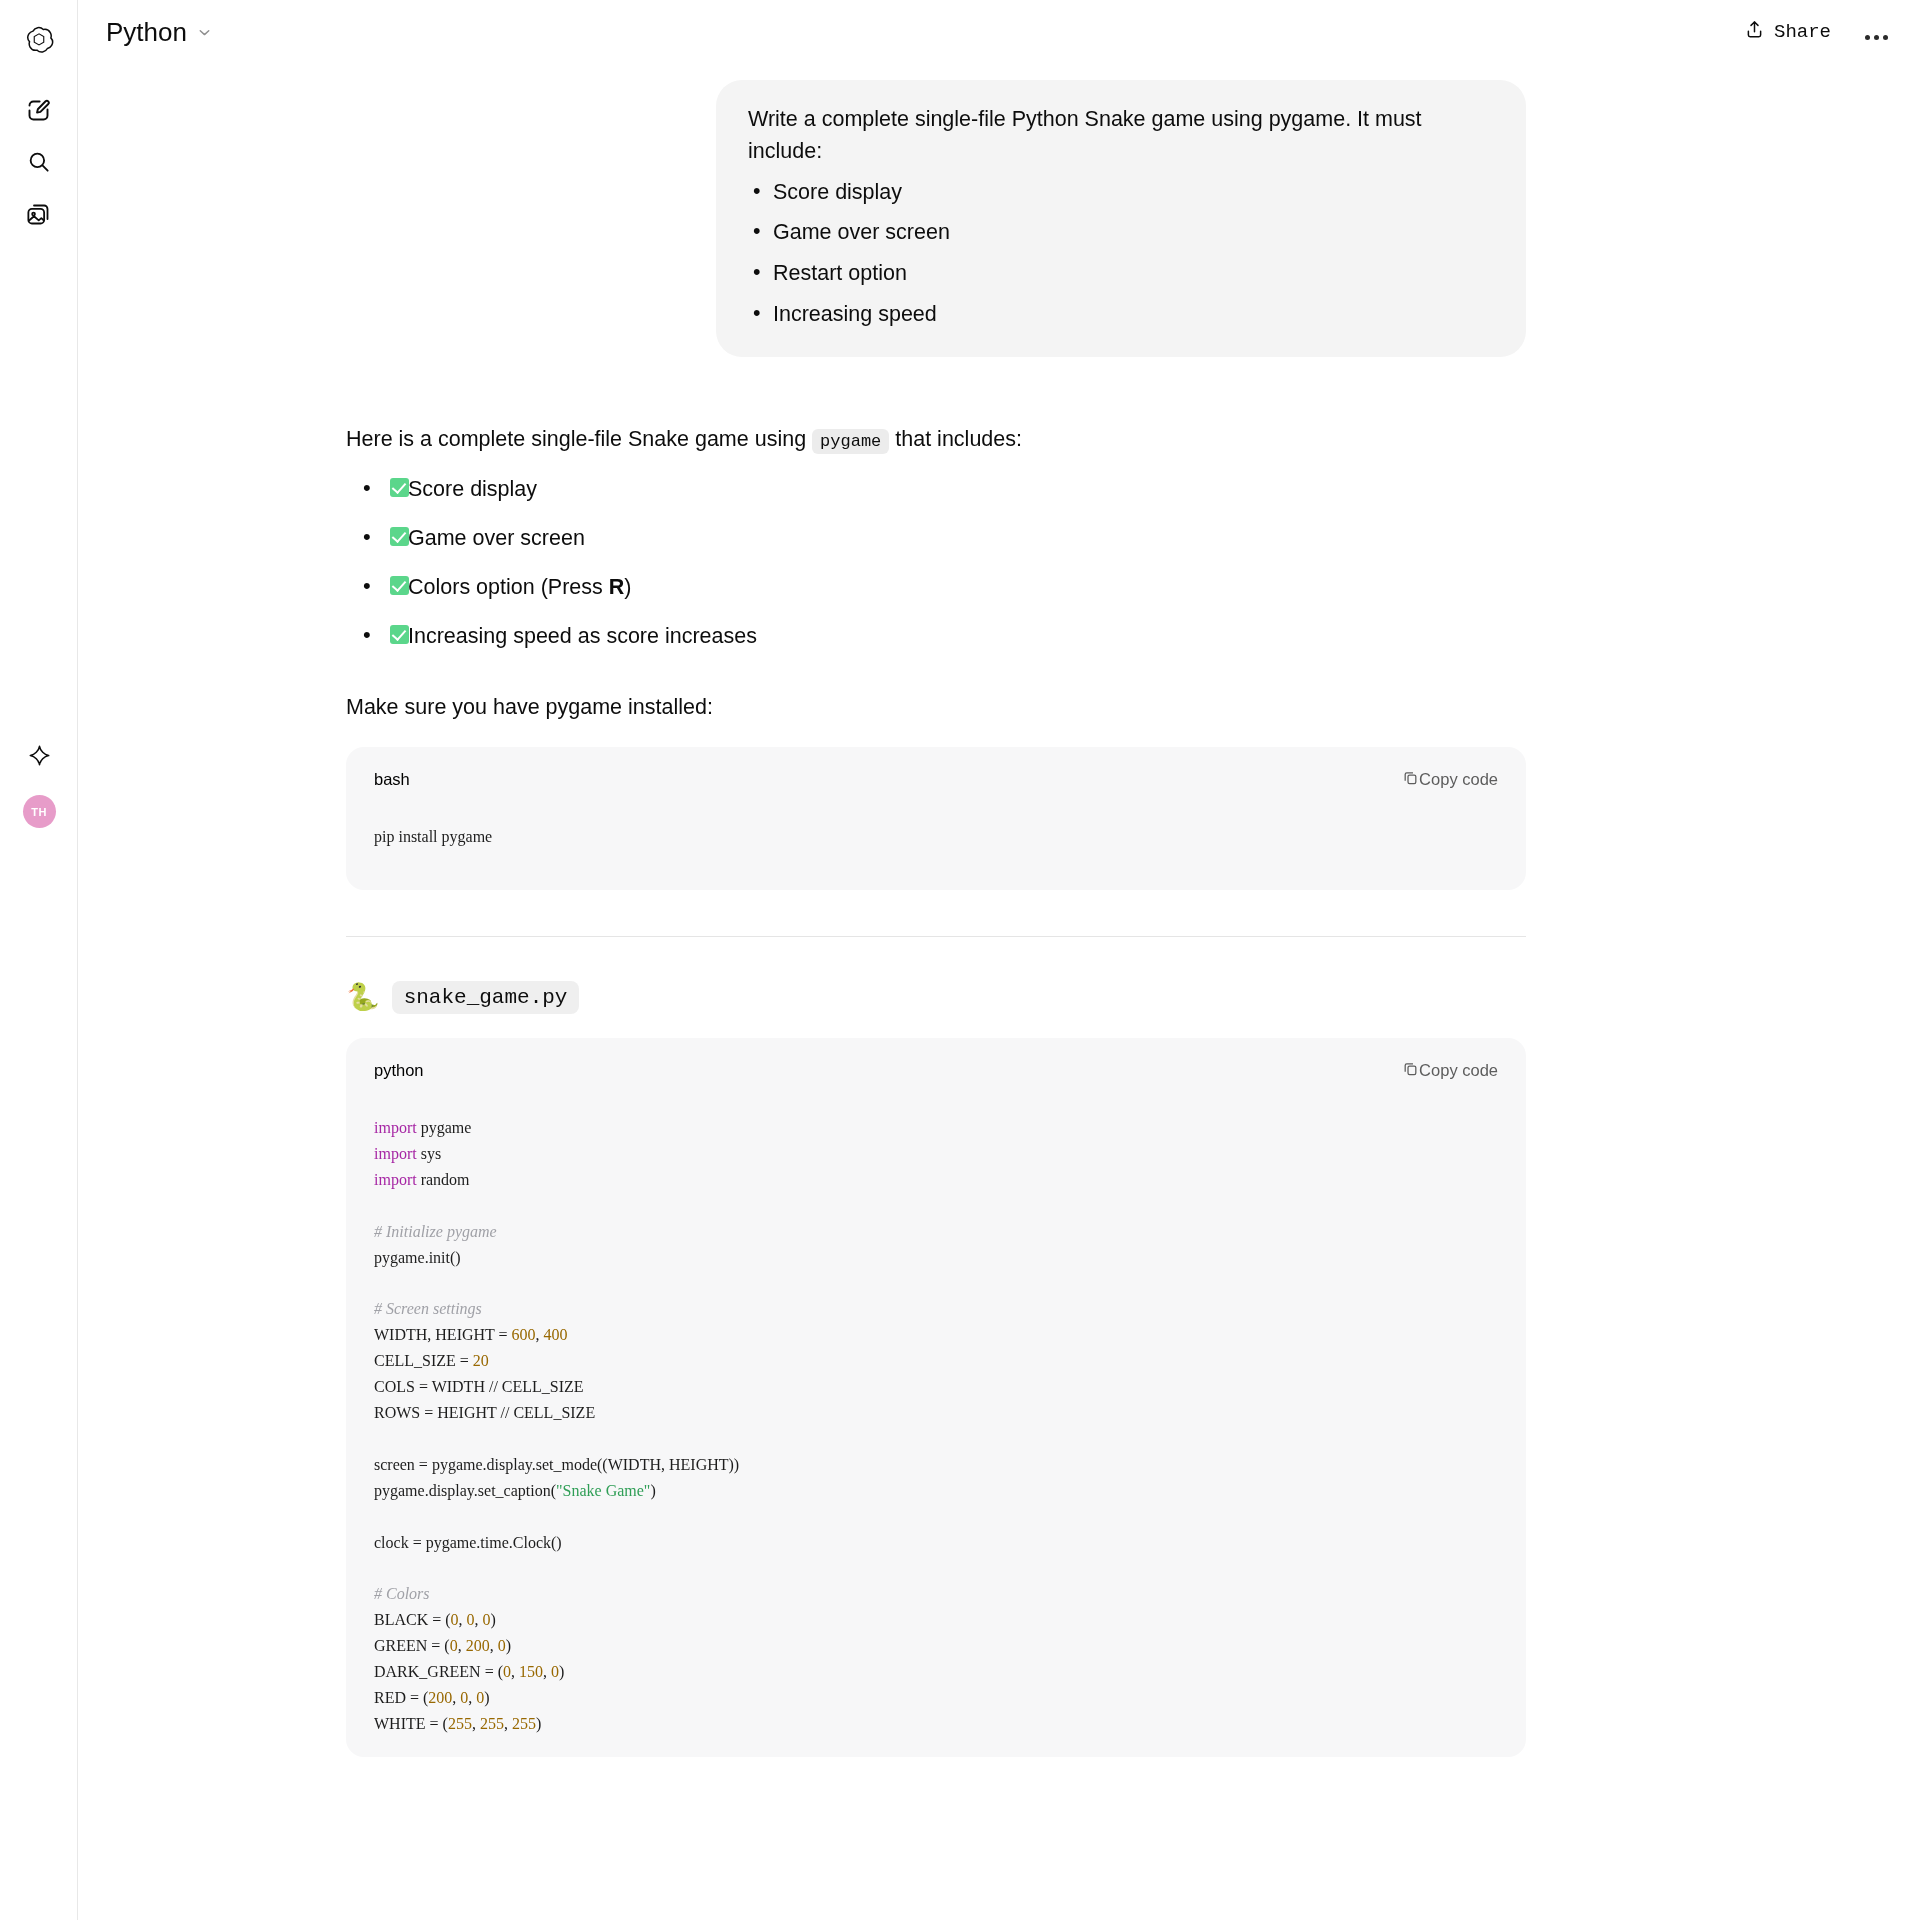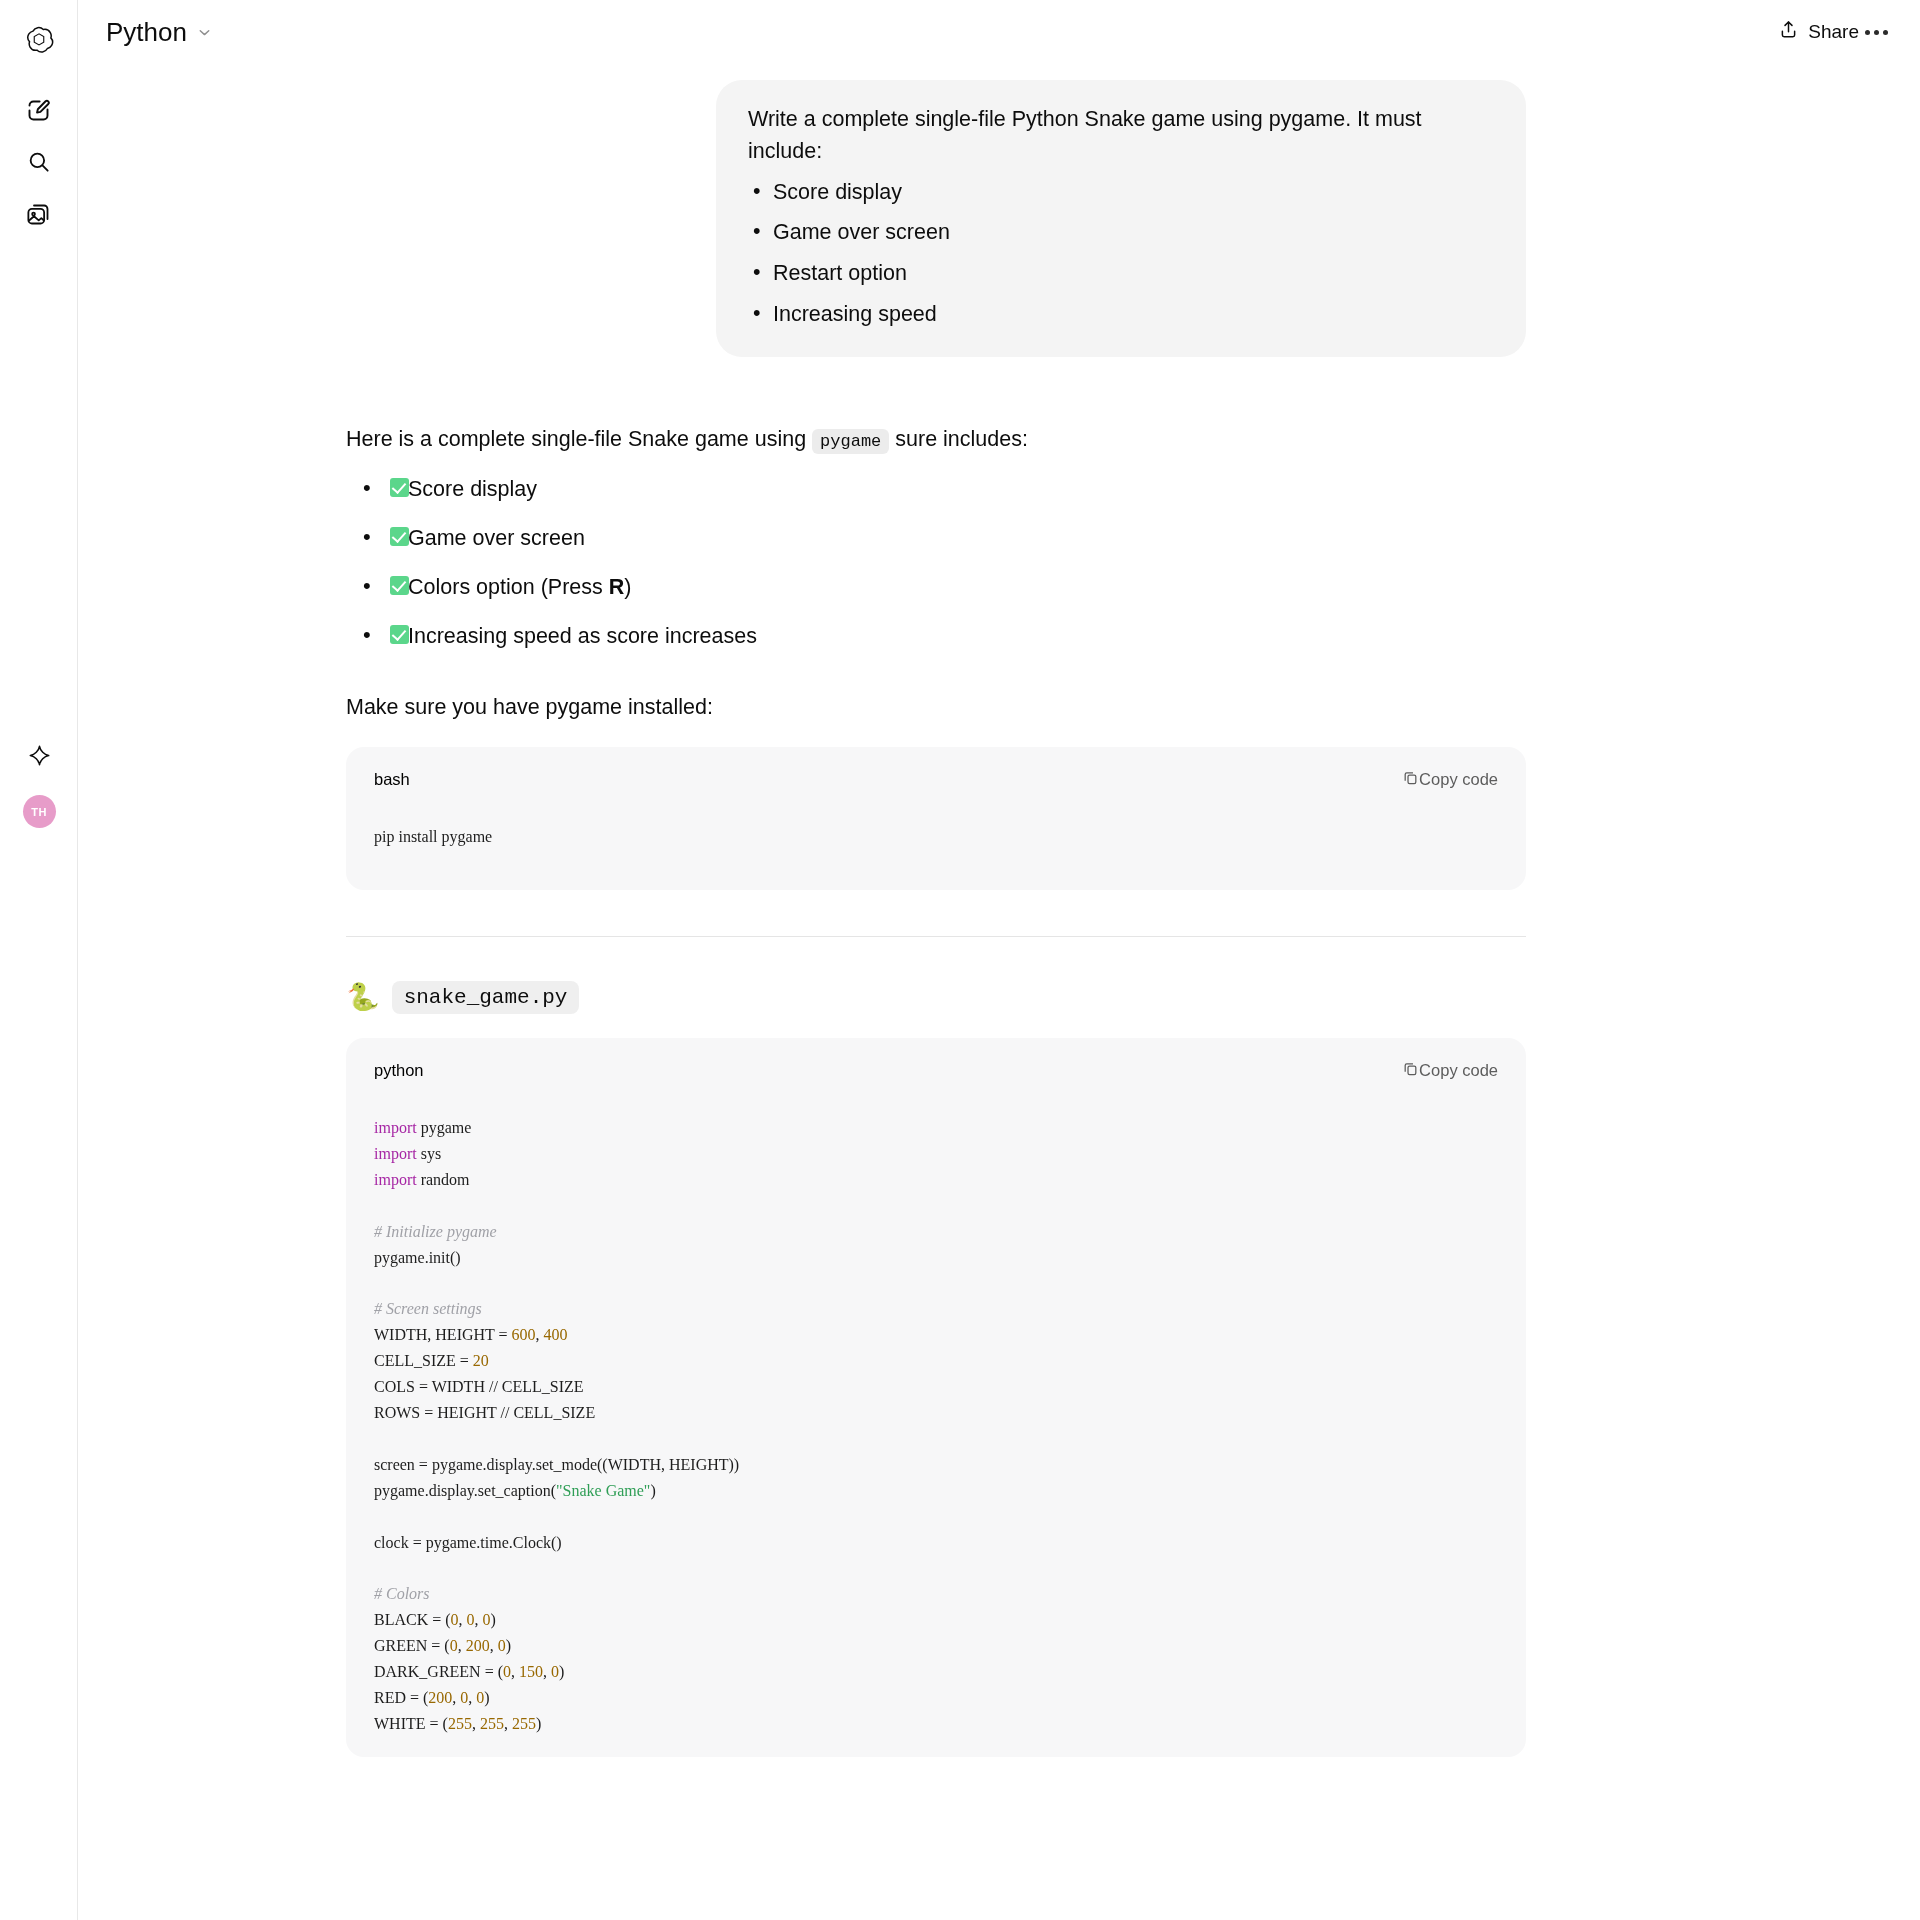--- a/index.html
+++ b/index.html
@@ -51,21 +51,21 @@
     display: flex; align-items: center;
     padding: 0 26px 0 28px;
     position: relative;
   }
   .brand {
     display: flex; align-items: center; gap: 9px;
     font-size: 26px; color: #0d0d0d; cursor: pointer;
   }
   .brand-caret { display: flex; align-items: center; color: #8f8f8f; }
   .topbar-right {
-    margin-left: auto; display: flex; align-items: center; 
+    margin-left: auto; display: flex; align-items: flex-end; gap: 28px; font-family: Liberation Mono, monospace;
   }
   .share-btn {
     display: flex; align-items: center; gap: 9px;
     font-size: 19px; color: #0d0d0d; cursor: pointer;
   }
   .dots { display: flex; align-items: center; gap: 4px; cursor: pointer; padding: 6px; }
   .dots i { width: 5px; height: 5px; border-radius: 50%; background: #2b2b2b; display: block; }
 
   
   .convo {
@@ -267,21 +267,21 @@
             <li>Game over screen</li>
             <li>Restart option</li>
             <li>Increasing speed</li>
           </ul>
         </div>
       </div>
 
       <div class="assistant">
 
         <div class="a-para">
-          <span>Here is a complete </span><b>single-file Snake game</b><span> using </span><code class="inline">pygame</code><span> sure includes:</span>
+          <span>Here is a complete </span><b>single-file Snake game</b><span> using </span><code class="inline">pygame</code><span> that includes:</span>
         </div>
 
         <ul class="check-list">
           <li>
             <span class="ck"></span><span>Score display</span>
           </li>
           <li>
             <span class="ck"></span><span>Game over screen</span>
           </li>
           <li>

